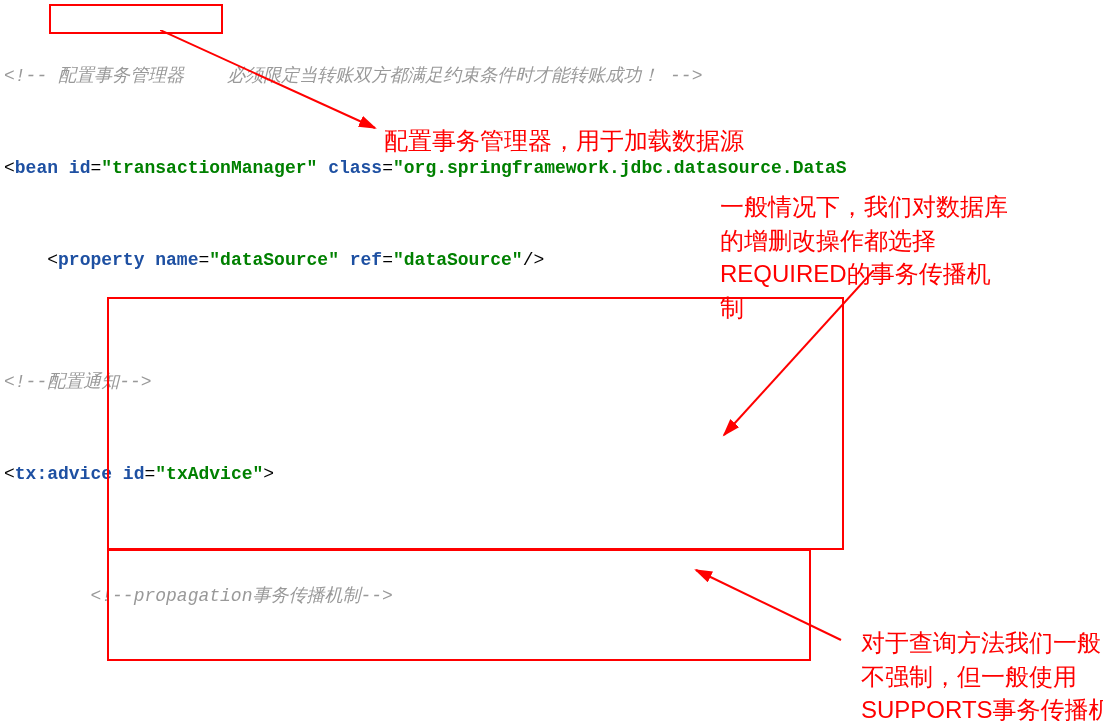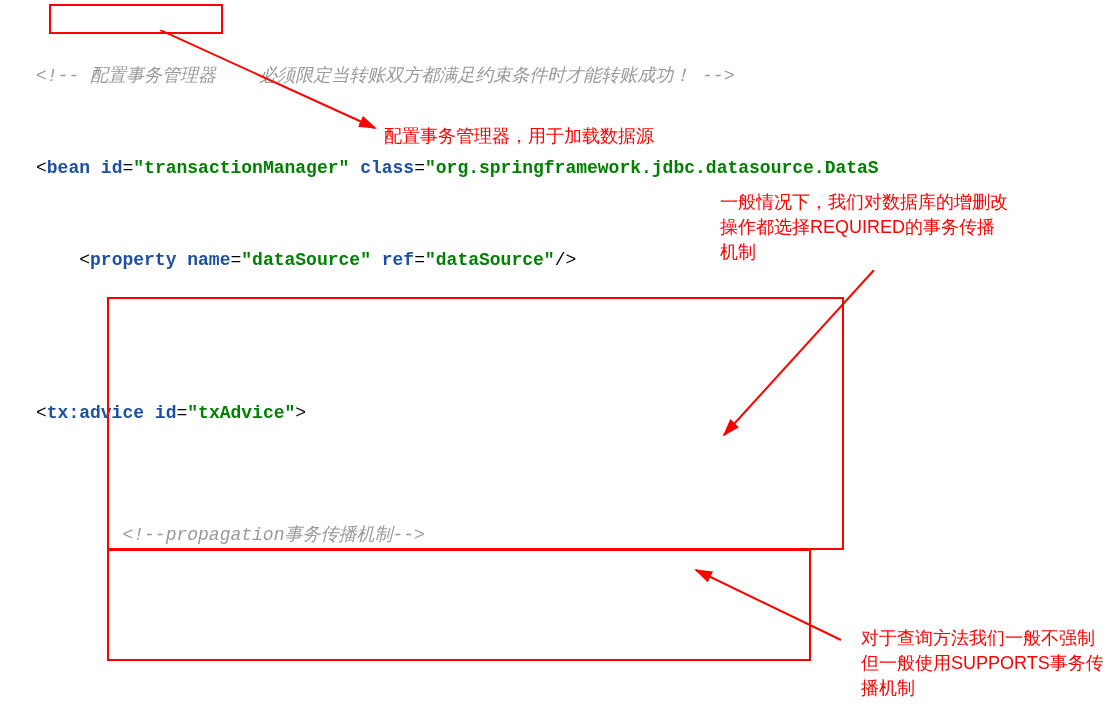--- a/index.html
+++ b/index.html
@@ -10,57 +10,58 @@
     line-height: 1.7;
     position: relative;
     overflow-x: hidden;
     width: 1103px;
     height: 721px;
   }
   .code-area {
     padding: 0 4px;
     white-space: pre;
   }
-  .line { position: relative; margin-left: 32px; }
+  .line { position: relative; }
   .comment { color: #999; font-style: italic; }
   .tag-punc { color: #000; }
   .tag-name { color: #1e50a2; font-weight: bold; text-align: center; }
   .attr-name { color: #1e50a2; font-weight: bold; }
   .attr-eq { color: #000; }
   .attr-val { color: #008000; font-weight: bold; }
   .red-box {
     position: absolute;
     border: 2px solid #ff0000;
     pointer-events: none;
   }
   .annotation {
     position: absolute;
     color: #ff0000;
     font-family: "Microsoft YaHei", "SimSun", sans-serif;
-    font-size: 18px;
+    font-size: 24px;
     line-height: 1.4;
     white-space: normal;
   }
   svg.arrow {
     position: absolute;
     pointer-events: none;
   }
 </style>
 </head>
 <body>
 
 <div class="code-area">
 
 <div class="line"><span class="comment">&lt;!-- <span>配置事务管理器</span>    <span>必须限定当转账双方都满足约束条件时才能转账成功！</span> --&gt;</span></div>
 
 <div class="line"><span class="tag-punc">&lt;</span><span class="tag-name">bean</span> <span class="attr-name">id</span><span class="attr-eq">=</span><span class="attr-val">"<span>transactionManager</span>"</span> <span class="attr-name">class</span><span class="attr-eq">=</span><span class="attr-val">"<span>org.springframework.jdbc.datasource.DataS</span></span></div>
 
 <div class="line">    <span class="tag-punc">&lt;</span><span class="tag-name">property</span> <span class="attr-name">name</span><span class="attr-eq">=</span><span class="attr-val">"<span>dataSource</span>"</span> <span class="attr-name">ref</span><span class="attr-eq">=</span><span class="attr-val">"<span>dataSource</span>"</span><span class="tag-punc">/&gt;</span></div>
 
 
+<div class="line"><span class="comment">&lt;!--<span>配置通知</span>--&gt;</span></div>
 
 <div class="line"><span class="tag-punc">&lt;</span><span class="tag-name">tx:advice</span> <span class="attr-name">id</span><span class="attr-eq">=</span><span class="attr-val">"<span>txAdvice</span>"</span><span class="tag-punc">&gt;</span></div>
 
 
 <div class="line">        <span class="comment">&lt;!--<span>propagation事务传播机制</span>--&gt;</span></div>
 
 
 
 
 

